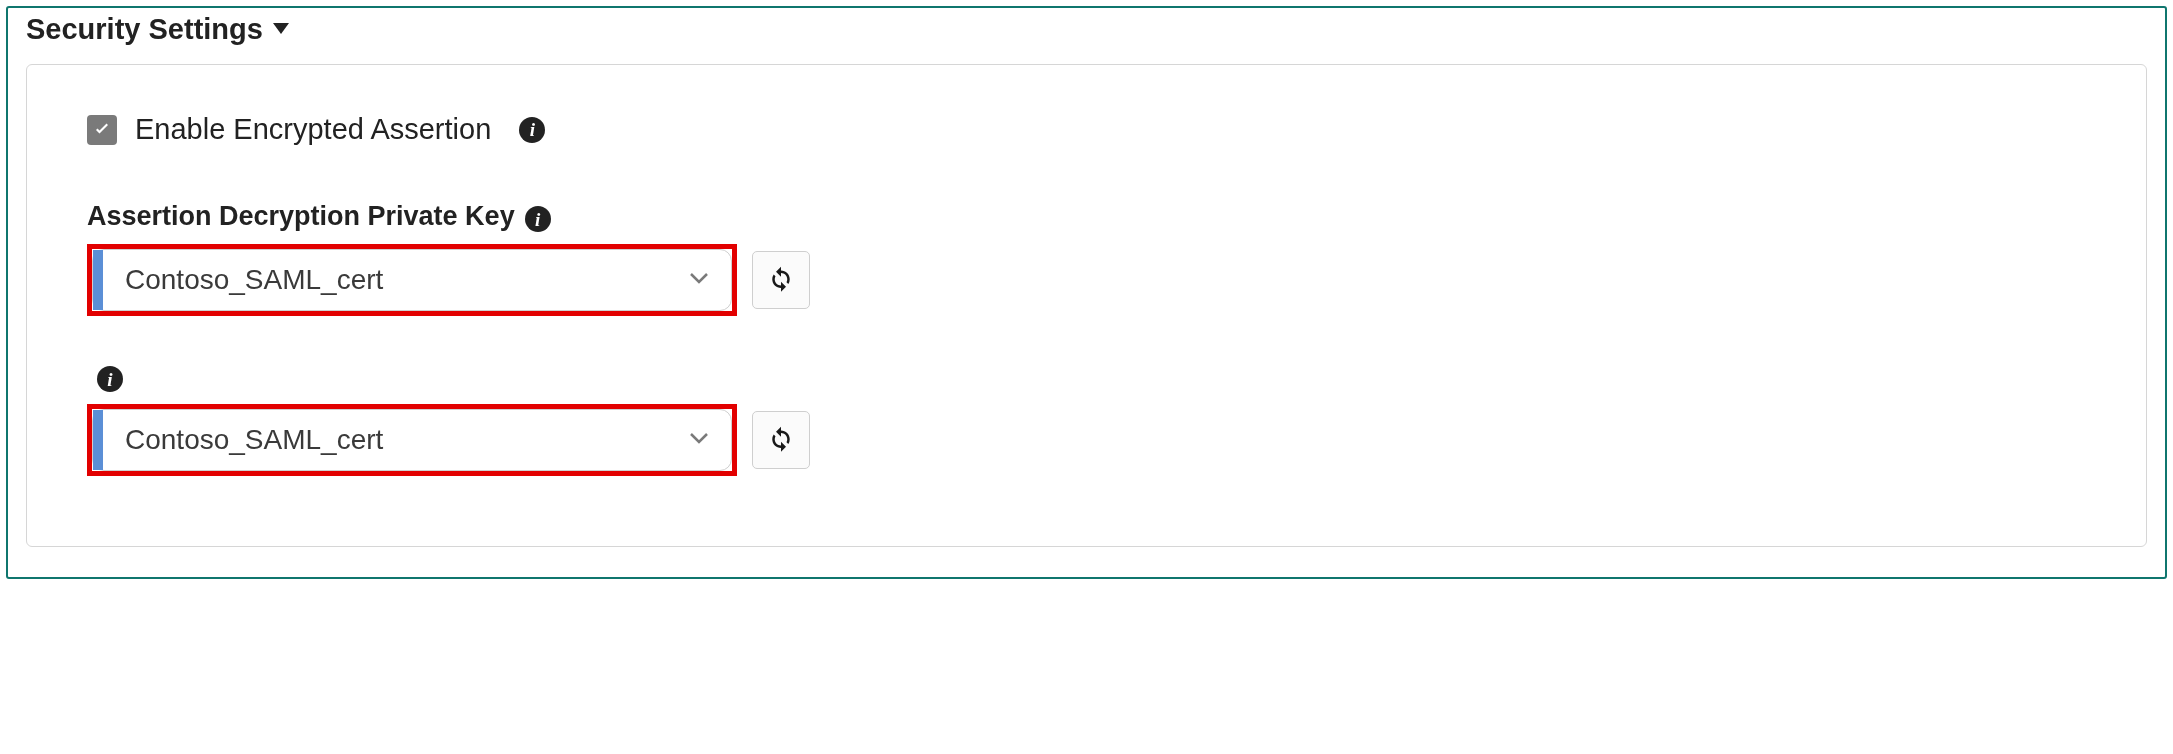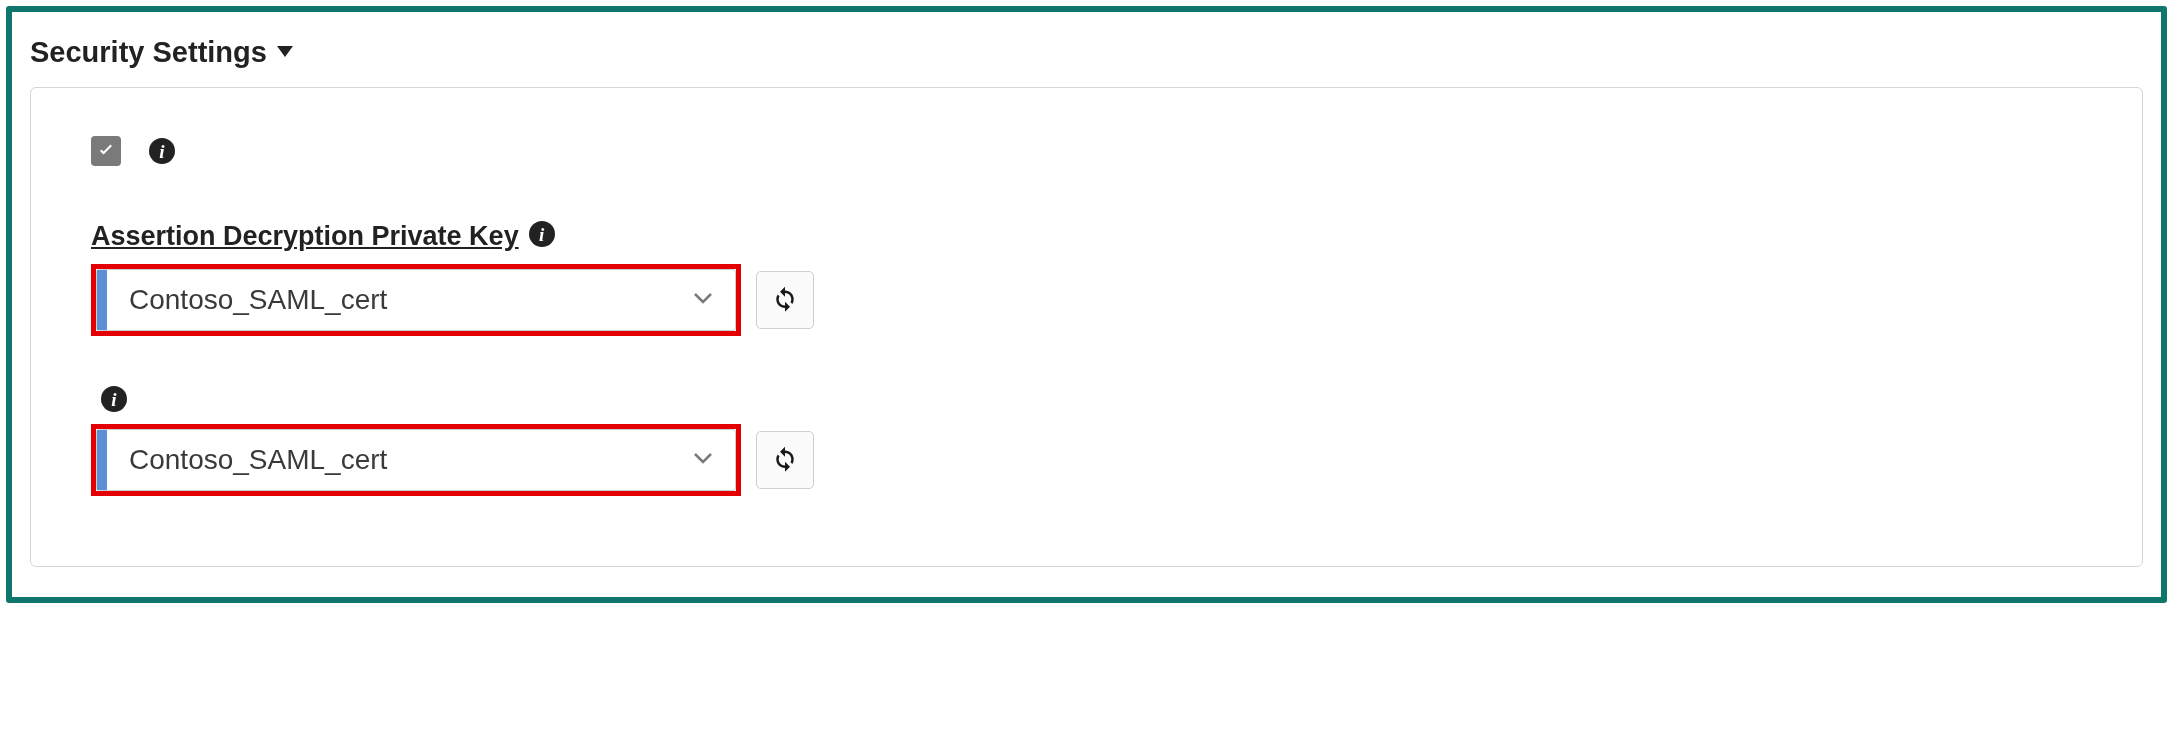--- a/index.html
+++ b/index.html
@@ -3,23 +3,23 @@
   <meta charset="utf-8">
   <style>
     * { box-sizing: border-box; margin: 0; padding: 0; }
     body {
       font-family: "Helvetica Neue", Arial, sans-serif;
       color: #222;
       background: #fff;
       padding: 6px;
     }
     .outer {
-      border: 6px solid #0f766e;
+      border: 2px solid #0f766e;
       border-radius: 3px;
-      padding: 24px 18px 30px 18px;
+      padding: 5px 18px 30px 18px;
     }
     .section-heading {
       display: flex;
       align-items: center;
       gap: 10px;
       font-size: 29px;
       font-weight: 700;
       margin-bottom: 18px;
       cursor: pointer;
     }
@@ -67,43 +67,42 @@
       justify-content: center;
       line-height: 1;
       margin-left: 10px;
     }
     .field {
       margin-bottom: 50px;
     }
     .field:last-child { margin-bottom: 10px; }
     .field-label {
       display: flex;
-      align-items: flex-start;
+      align-items: flex-end;
       font-size: 27px;
       font-weight: 700;
       margin-bottom: 12px;
-      text-decoration: underline;
     }
     .select-row {
       display: flex;
       align-items: center;
       gap: 15px;
     }
     .highlight {
       border: 5px solid #e20000;
       padding: 0;
       display: inline-block;
     }
     .select-box {
       display: flex;
       align-items: center;
       width: 640px;
       height: 62px;
       border: 1px solid #cfcfcf;
-      border-radius: 3px;
+      border-radius: 12px;
       background: #fff;
       cursor: pointer;
     }
     .accent-bar {
       width: 10px;
       align-self: stretch;
       background: #5b8fd6;
     }
     .select-value {
       flex: 1;
@@ -153,20 +152,21 @@
   </div>
 
   <div class="panel">
 
     <div class="checkbox-row">
       <div class="chk">
         <svg viewBox="0 0 24 24">
             <path d="M9 16.2l-4.2-4.2 1.8-1.8L9 12.6l8.4-8.4 1.8 1.8z"></path>
           </svg>
       </div>
+      <span class="chk-label">Enable Encrypted Assertion</span>
       <span class="info-icon">i</span>
     </div>
 
     <div class="field">
       <div class="field-label">
         <span>Assertion Decryption Private Key</span>
         <span class="info-icon">i</span>
       </div>
       <div class="select-row">
         <div class="highlight">

